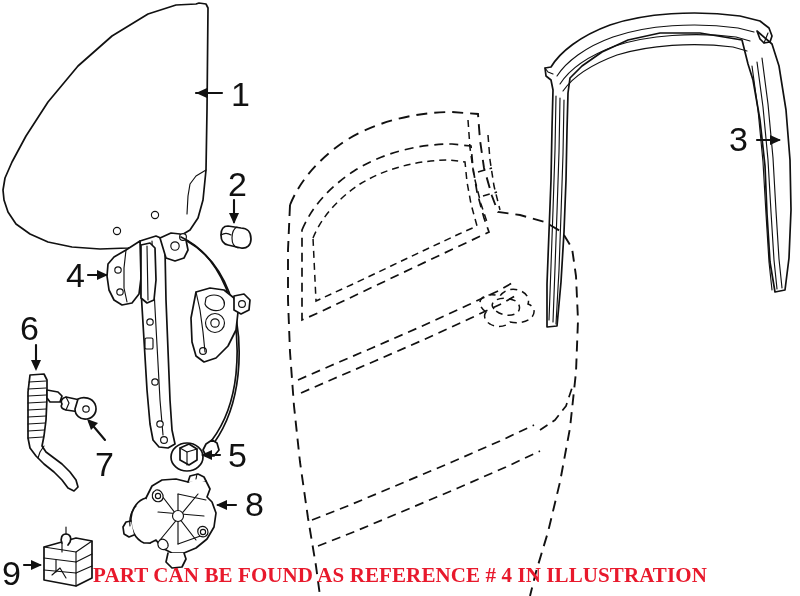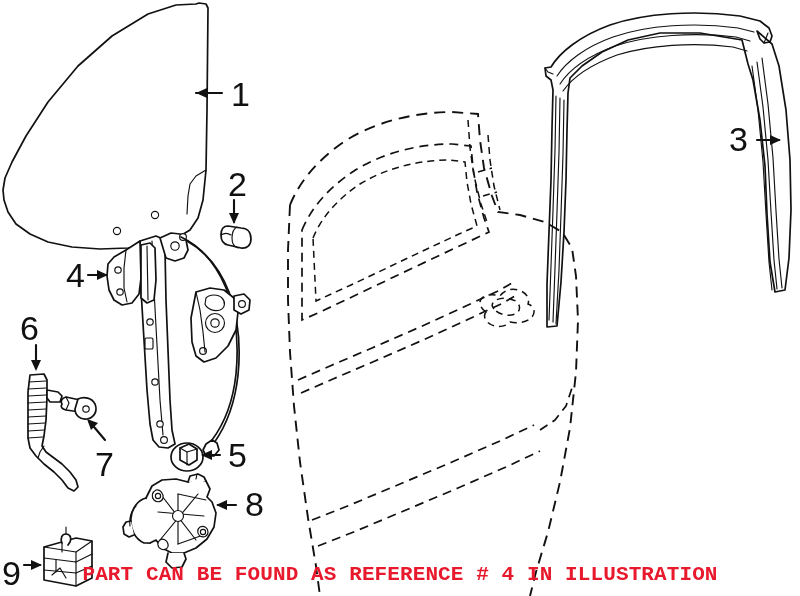--- a/index.html
+++ b/index.html
@@ -26,21 +26,21 @@
     line-height:1;
     user-select:none;
   }
 
   #notice{
     position:absolute;
     left:0;
     top:563px;
     width:800px;
     text-align:center;
-    font-family:Liberation Mono, monospace;
+    font-family:Liberation Serif, serif;
     font-size:21px;
     font-weight:700;
     letter-spacing:.1px;
     color:#e8192c;
     white-space:nowrap;
     user-select:none;
   }
 </style>
 </head>
 <body>

